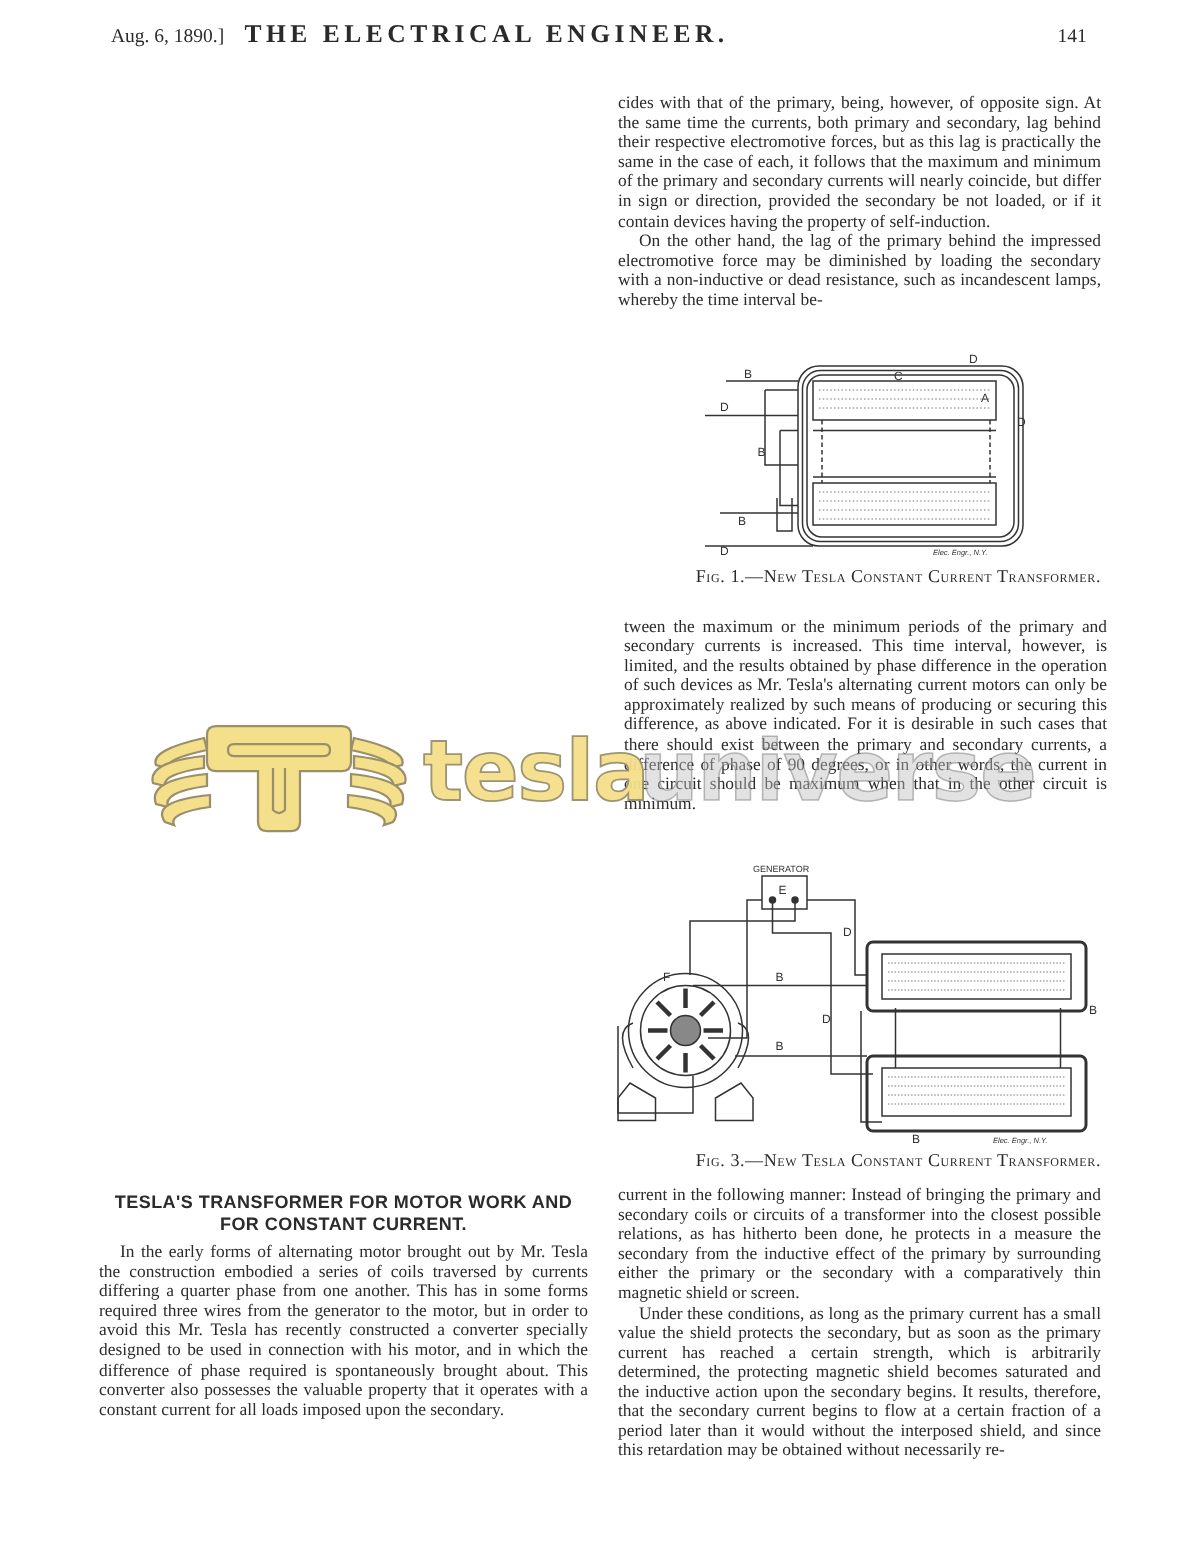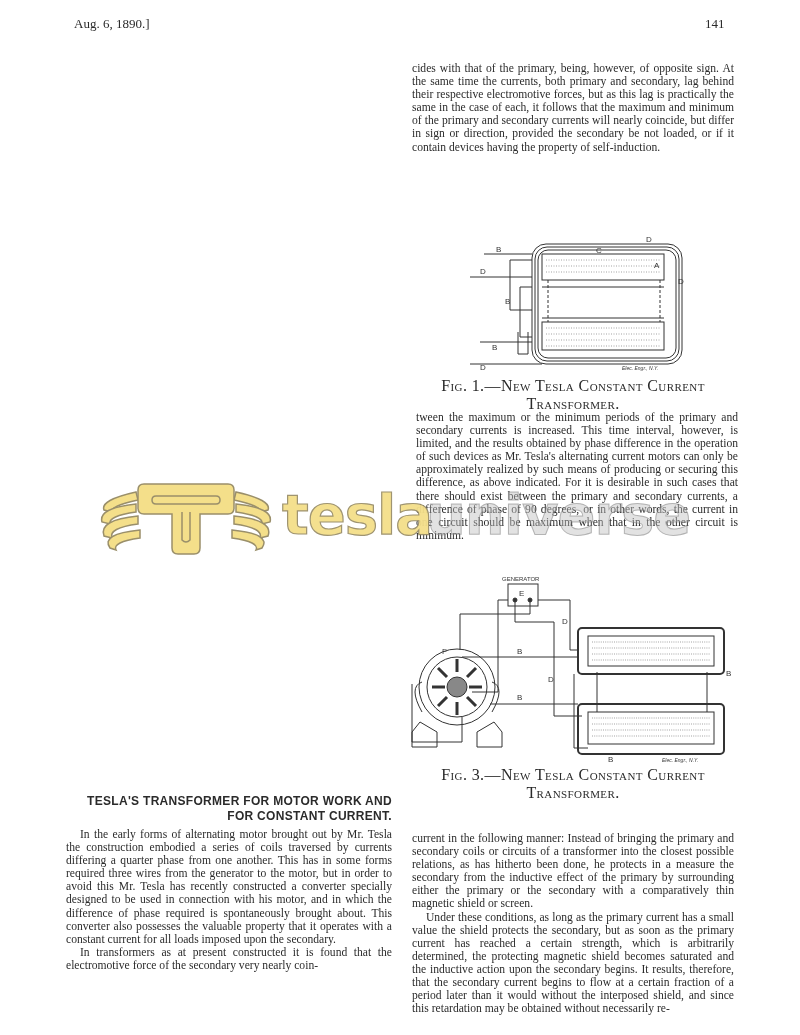--- a/index.html
+++ b/index.html
@@ -7,48 +7,50 @@
   .header { position:absolute; top:10px; left:0; width:800px; height:30px; }
   .hdr-date { position:absolute; left:74px; top:6px; font-family:"Liberation Serif", serif; font-size:13px; }
   .hdr-title { position:absolute; left:163px; top:3px; font-family:"Liberation Serif", serif; font-size:17px; font-weight:bold; letter-spacing:3px; }
   .hdr-page { position:absolute; left:705px; top:6px; font-family:"Liberation Serif", serif; font-size:13px; }
 
   .col { position:absolute; font-family:"Liberation Serif", serif; font-size:11.6px; line-height:13.1px; text-align:justify; color:#2b2b2b; }
   .col p { margin:0; }
   .col p.indent { text-indent:14px; }
   .colR1 { left:412px; top:62px; width:322px; }
   .colR2 { left:416px; top:401px; width:322px;margin-top:10px; }
-  .colR3 { left:412px; top:832px; width:322px; }
+  .colR3 { left:412px; top:790px; width:322px; }
   .colL  { left:66px; top:794px; width:326px; }
 
-  .heading { font-family:"Liberation Sans", sans-serif; font-weight:bold; font-size:12px; text-align:right; line-height:15px; margin-bottom:4px; letter-spacing:0.3px; }
+  .heading { font-family:"Liberation Sans", sans-serif; font-weight:bold; font-size:12px; text-align:center; line-height:15px; margin-bottom:4px; letter-spacing:0.3px; }
 
-  .caption { position:absolute; font-family:"Liberation Serif", serif; font-size:16px; font-variant:small-caps; letter-spacing:0.4px; text-align:center; color:#2a2a2a; }
+  .caption { position:absolute; font-family:"Liberation Serif", serif; font-size:12px; font-variant:small-caps; letter-spacing:0.4px; text-align:right; color:#2a2a2a; }
   .cap1 { left:412px; top:377px; width:322px; }
   .cap2 { left:412px; top:766px; width:322px; }
 
   .fig { position:absolute; }
   .fig1 { left:470px; top:232px; width:250px; height:140px; }
   .fig2 { left:402px; top:572px; width:330px; height:192px; }
   .fig svg text { font-family:"Liberation Sans", sans-serif; }
 
   .wm { position:absolute; left:96px; top:478px; width:640px; height:80px; pointer-events:none; }
   .wm-tesla { position:absolute; left:186px; top:4px; font-family:"DejaVu Sans", sans-serif; font-size:56px; font-weight:bold; color:#f4df8a; -webkit-text-stroke:1.2px #9a8f6a; letter-spacing:-1px; opacity:0.95; }
   .wm-universe { position:absolute; left:330px; top:4px; font-family:"DejaVu Sans", sans-serif; font-size:56px; font-weight:bold; color:rgba(190,190,190,0.45); -webkit-text-stroke:1px rgba(120,120,120,0.5); letter-spacing:-1px; }
 </style>
 </head>
 <body>
 
 <div class="header">
   <span class="hdr-date">Aug. 6, 1890.]</span>
+  <span class="hdr-title">THE ELECTRICAL ENGINEER.</span>
   <span class="hdr-page">141</span>
 </div>
 
 <div class="col colR1">
   <p>cides with that of the primary, being, however, of opposite sign. At the same time the currents, both primary and secondary, lag behind their respective electromotive forces, but as this lag is practically the same in the case of each, it follows that the maximum and minimum of the primary and secondary currents will nearly coincide, but differ in sign or direction, provided the secondary be not loaded, or if it contain devices having the property of self-induction.</p>
+  <p class="indent">On the other hand, the lag of the primary behind the impressed electromotive force may be diminished by loading the secondary with a non-inductive or dead resistance, such as incandescent lamps, whereby the time interval be-</p>
 </div>
 
 <div class="fig fig1">
   <svg width="250" height="140" viewBox="0 0 250 140">
     <g fill="none" stroke="#333" stroke-width="1">
       <rect x="62" y="12" width="150" height="120" rx="14"></rect>
       <rect x="65" y="15" width="144" height="114" rx="12"></rect>
       <rect x="68" y="18" width="138" height="108" rx="10"></rect>
       <rect x="72" y="22" width="122" height="26"></rect>
       <rect x="72" y="90" width="122" height="28"></rect>
@@ -154,21 +156,20 @@
       <text x="206" y="190">B</text>
       <text x="260" y="190" font-size="5" font-style="italic">Elec. Engr., N.Y.</text>
     </g>
   </svg>
 </div>
 <div class="caption cap2">Fig. 3.—New Tesla Constant Current Transformer.</div>
 
 <div class="col colL">
   <div class="heading">TESLA'S TRANSFORMER FOR MOTOR WORK AND FOR CONSTANT CURRENT.</div>
   <p class="indent">In the early forms of alternating motor brought out by Mr. Tesla the construction embodied a series of coils traversed by currents differing a quarter phase from one another. This has in some forms required three wires from the generator to the motor, but in order to avoid this Mr. Tesla has recently constructed a converter specially designed to be used in connection with his motor, and in which the difference of phase required is spontaneously brought about. This converter also possesses the valuable property that it operates with a constant current for all loads imposed upon the secondary.</p>
-  <p class="indent">In transformers as at present constructed it is found that the electromotive force of the secondary very nearly coin-</p>
 </div>
 
 <div class="col colR3">
   <p>current in the following manner: Instead of bringing the primary and secondary coils or circuits of a transformer into the closest possible relations, as has hitherto been done, he protects in a measure the secondary from the inductive effect of the primary by surrounding either the primary or the secondary with a comparatively thin magnetic shield or screen.</p>
   <p class="indent">Under these conditions, as long as the primary current has a small value the shield protects the secondary, but as soon as the primary current has reached a certain strength, which is arbitrarily determined, the protecting magnetic shield becomes saturated and the inductive action upon the secondary begins. It results, therefore, that the secondary current begins to flow at a certain fraction of a period later than it would without the interposed shield, and since this retardation may be obtained without necessarily re-</p>
 </div>
 
 <div class="wm">
   <svg width="180" height="80" viewBox="0 0 180 80" style="position:absolute;left:0;top:0;">
     <g fill="#f4df8a" stroke="#9a8f6a" stroke-width="1.5">

